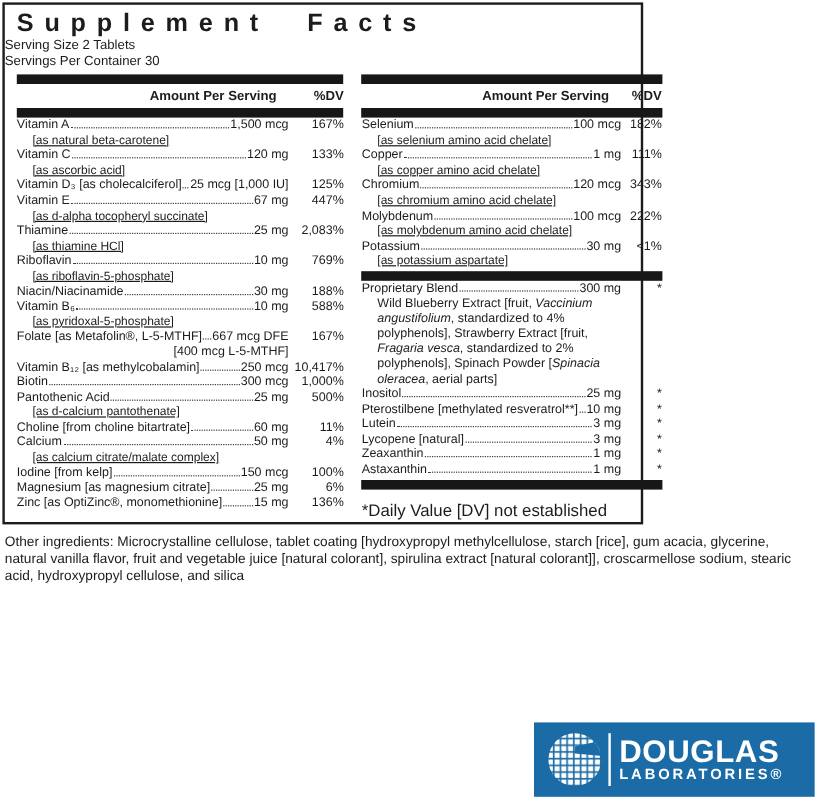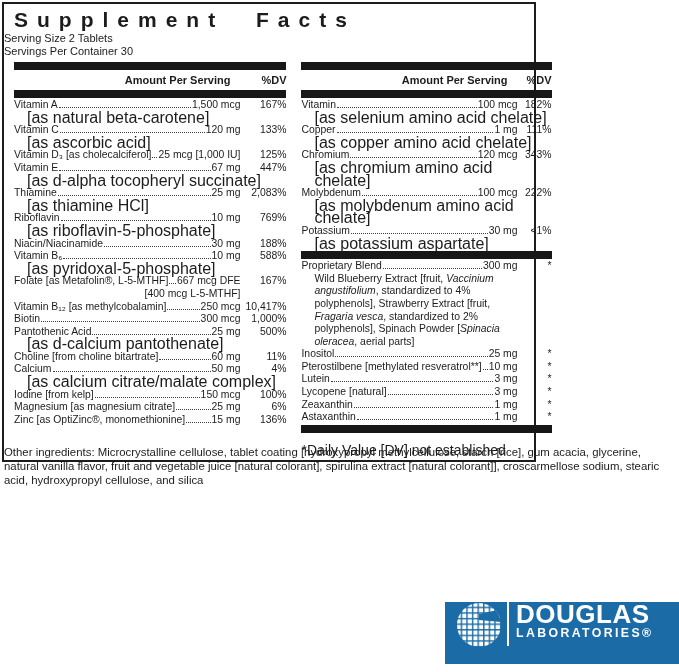--- a/index.html
+++ b/index.html
@@ -29,32 +29,32 @@
   .hdr .sp { flex:1; }
   .hdr .hdv { text-align:right; }
   .col-left .hdv2 { width:46px; }
   .col-right .hdv2 { width:34px; }
   .hgap { width:10px; }
   .row { display:flex; align-items:baseline; font-size:10.4px; line-height:12.6px; white-space:nowrap; }
   .dots { flex:1; border-bottom:1.3px dotted #3c3c3c; margin:0 1px 3px 1px; min-width:5px; }
   .dv { text-align:right; }
   .col-left .dv { width:46px; }
   .col-right .dv { width:34px; }
-  .sub  { font-size:16px; line-height:12.6px; padding-left:13px; }
+  .sub  { font-size:10px; line-height:12.6px; padding-left:13px;text-decoration:underline; }
   .cont { font-size:10.4px; line-height:12.6px; text-align:right; padding-right:46px; }
   .desc { font-size:10.4px; line-height:12.6px; padding-left:13px; padding-right:38px; }
   .desc i { font-style:italic; }
   .fnote { font-size:14px; line-height:13px; margin-top:11px; }
   .other {
     position:absolute; left:4px; top:446px; width:673px;
     font-size:11.4px; line-height:13.8px;
   }
   .logo {
     position:absolute; right:0; top:602px; width:234px; height:62px;
-    background:#1b6ca6; display:flex; padding-left:11px;
+    background:#1b6ca6; display:flex; align-items:center; padding-left:11px;
   }
   .logo-divider { width:2px; height:44px; background:#ffffff; margin:0 7px 0 5px; flex:none; }
   .logo-text { color:#ffffff; }
   .logo-main { font-weight:bold; font-size:26px; line-height:24px; letter-spacing:0.5px; }
   .logo-sub  { font-weight:bold; font-size:12.3px; line-height:14px; letter-spacing:2.4px; }
 </style>
 </head>
 <body>
 
 <div class="panel">
@@ -193,21 +193,21 @@
       <div class="bar"></div>
       <div class="hdr">
         <span class="sp"></span>
         <span class="hdv">Amount Per Serving</span>
         <span class="hgap"></span>
         <span class="hdv hdv2">%DV</span>
       </div>
       <div class="bar"></div>
       <div id="right-rows">
           <div class="row">
-            <span>Vitamin</span>
+            <span>Selenium</span>
             <span class="dots"></span>
             <span>100 mcg</span>
             <span class="dv">182%</span>
           </div>
           <div class="sub">[as selenium amino acid chelate]</div>
           <div class="row">
             <span>Copper</span>
             <span class="dots"></span>
             <span>1 mg</span>
             <span class="dv">111%</span>

